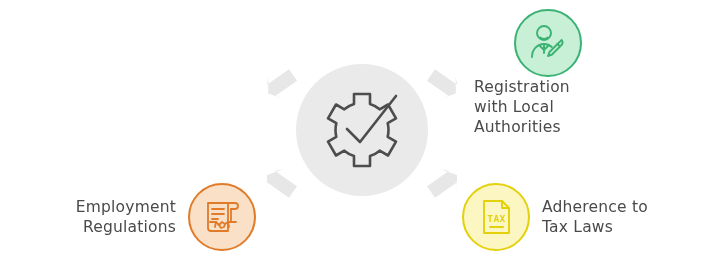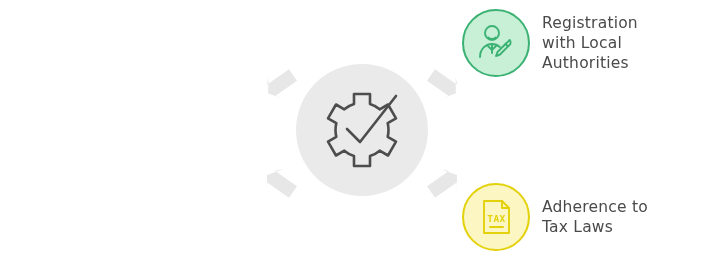--- a/index.html
+++ b/index.html
@@ -78,21 +78,21 @@
     color: #4a4a4a;
     white-space: pre-line;
     letter-spacing: 0.2px;
   }
   .label-left  { text-align: right; margin-right: 12px; width: 168px; }
   .label-right { text-align: left;  margin-left: 12px;  width: 160px; }
 
   
   #node-dpl   { left: 8px;   top: 16px; }
   #node-emp   { left: 8px;   top: 183px; }
-  #node-reg   { left: 462px; top: 9px; }
+  #node-reg   { left: 462px; top: 9px; flex-direction: column; }
   #node-tax   { left: 462px; top: 183px; }
 </style>
 </head>
 <body>
 
 <div id="diagram">
 
   <svg class="arrow-layer" viewBox="0 0 708 267" width="708" height="267">
     <g fill="#e7e7e7">
 
@@ -113,20 +113,38 @@
                C72.2,41.3 72.5,43.6 72.5,46 C72.5,48.4 72.2,50.7 71.7,52.9 L80,57.7 L72,71.5
                L63.7,66.7 C60.9,69.1 57.6,70.9 54,72 L54,82 L38,82 L38,72
                C34.4,70.9 31.1,69.1 28.3,66.7 L20,71.5 L12,57.7 L20.3,52.9
                C19.8,50.7 19.5,48.4 19.5,46 C19.5,43.6 19.8,41.3 20.3,39.1 L12,34.3
                L20,20.5 L28.3,25.3 C31.1,22.9 34.4,21.1 38,20 Z"></path>
       <path d="M31,45 L44,58 L80,12"></path>
     </g>
   </svg>
 
 
+  <div class="node node-left" id="node-emp">
+    <div class="label label-left">Employment
+Regulations</div>
+    <div class="badge" style="background:#fae0c6;border-color:#e07b2a;">
+      <svg width="40" height="40" viewBox="0 0 40 40">
+        <g fill="none" stroke="#e07b2a" stroke-width="1.8" stroke-linecap="round" stroke-linejoin="round">
+          <path d="M6,6 L26,6 L26,34 L9,34 C7.3,34 6,32.7 6,31 Z"></path>
+          <path d="M26,6 L33,6 C34.7,6 36,7.3 36,9 C36,10.7 34.7,12 33,12 L29,12"></path>
+          <path d="M29,12 L29,24"></path>
+          <path d="M10,12 L22,12 M10,17 L22,17 M10,22 L16,22"></path>
+          <path d="M8,25 L14,25 M26,25 L34,25"></path>
+          <path d="M14,25 L17,28 L20,25 L23,27 L26,25"></path>
+          <path d="M17,28 L19,31 L22,30 L23,27"></path>
+          <path d="M14,25 L13,30 M26,25 L27,30"></path>
+        </g>
+      </svg>
+    </div>
+  </div>
 
   <div class="node node-right" id="node-reg">
     <div class="badge" style="background:#c8f0d6;border-color:#3bb273;">
       <svg width="40" height="40" viewBox="0 0 40 40">
         <g fill="none" stroke="#3bb273" stroke-width="1.9" stroke-linecap="round" stroke-linejoin="round">
           <circle cx="16" cy="10" r="7"></circle>
           <path d="M12.5,14.5 C14,16.5 18,16.5 19.5,14.5"></path>
           <path d="M4,34 C4,26.5 9.4,21 16,21 C19,21 21.7,22.1 23.8,24"></path>
           <path d="M16,21 L16,30 M11.5,22.5 L16,27 L20.5,22.5"></path>
           <path d="M33.5,17 C35,18.5 35,20.5 33.5,22 L24,31.5 L20,33 L21.5,29 L31,19.5

